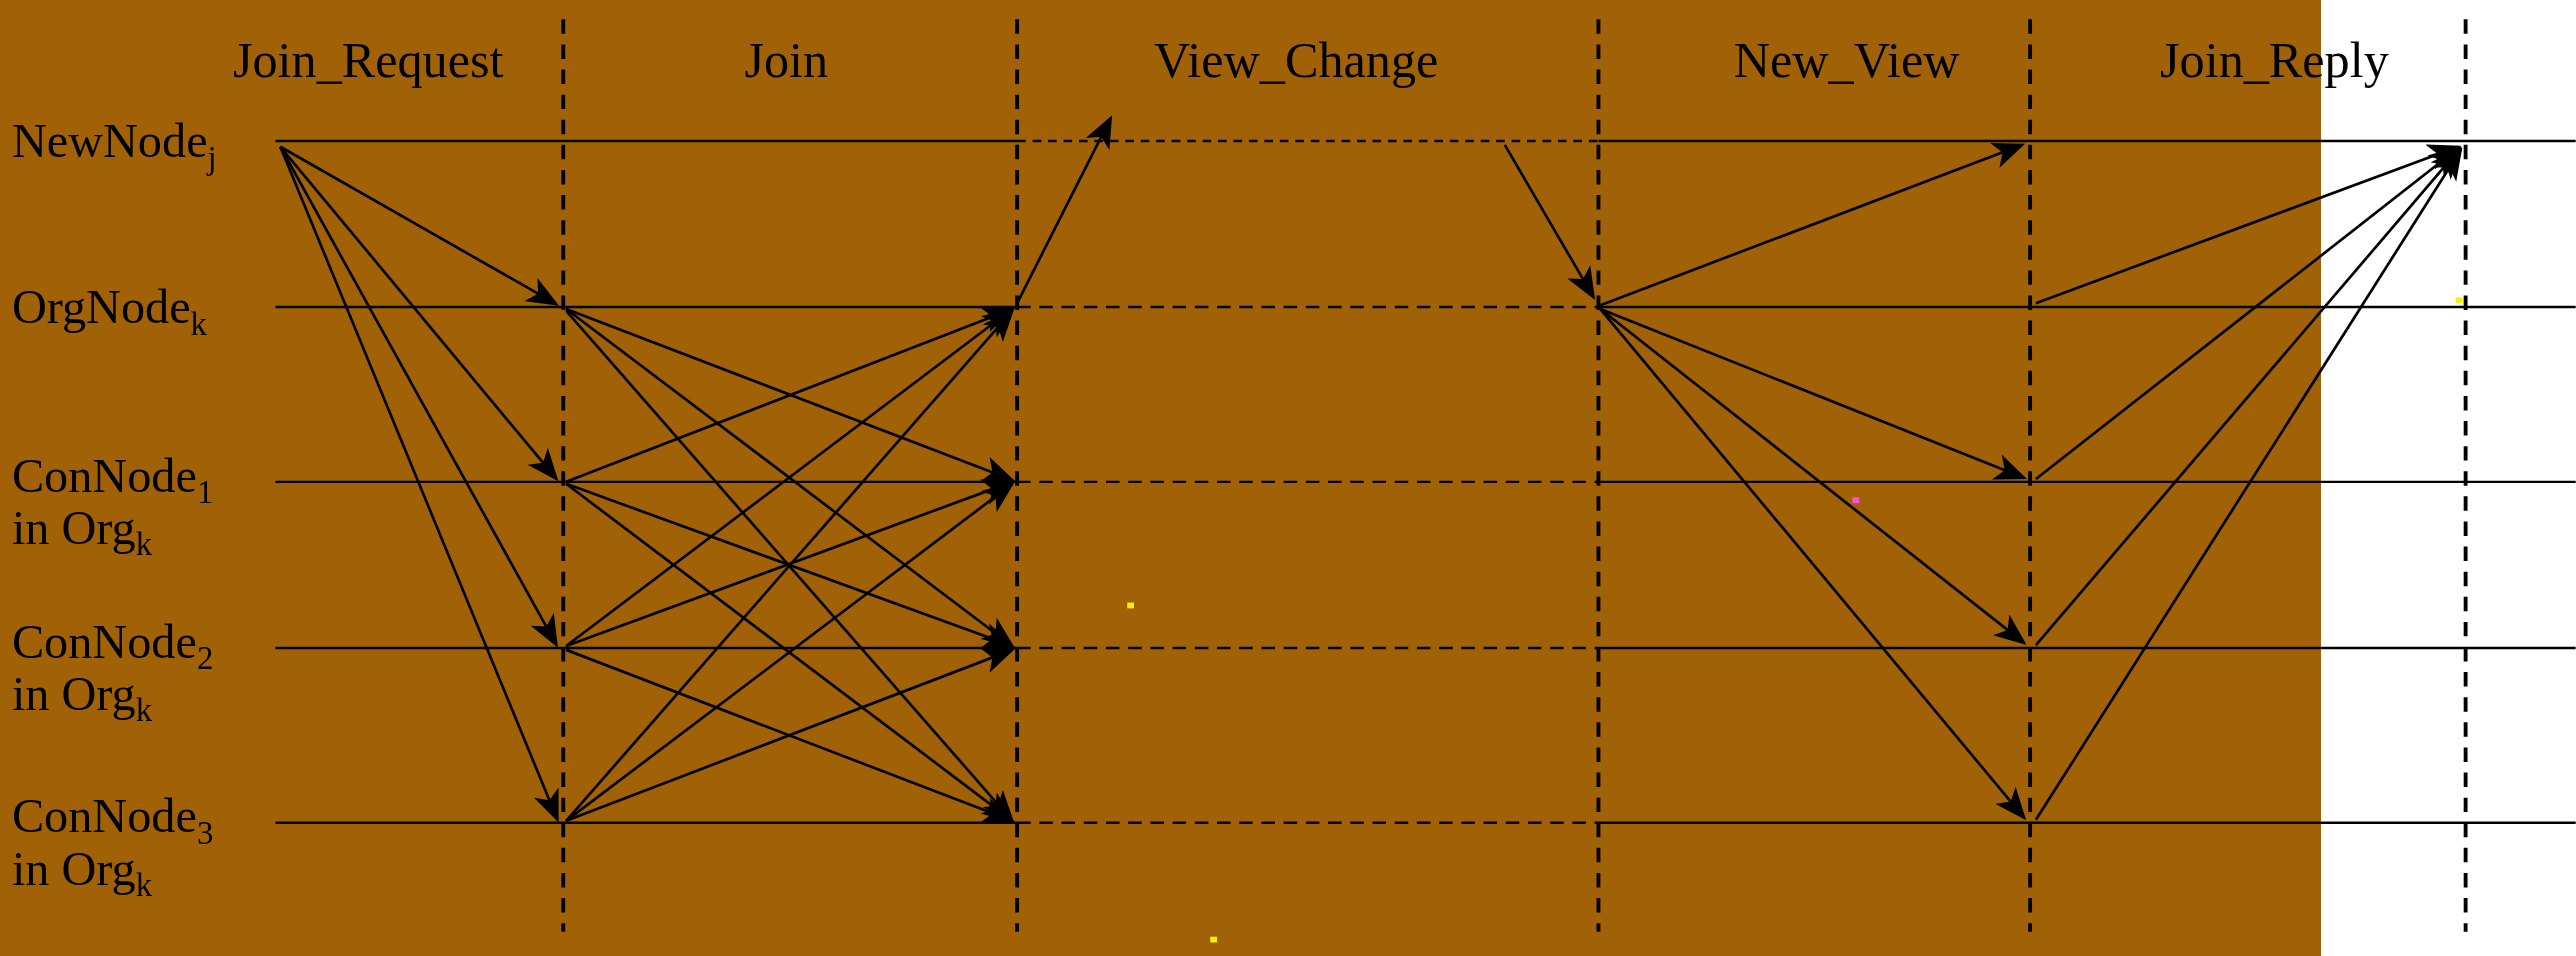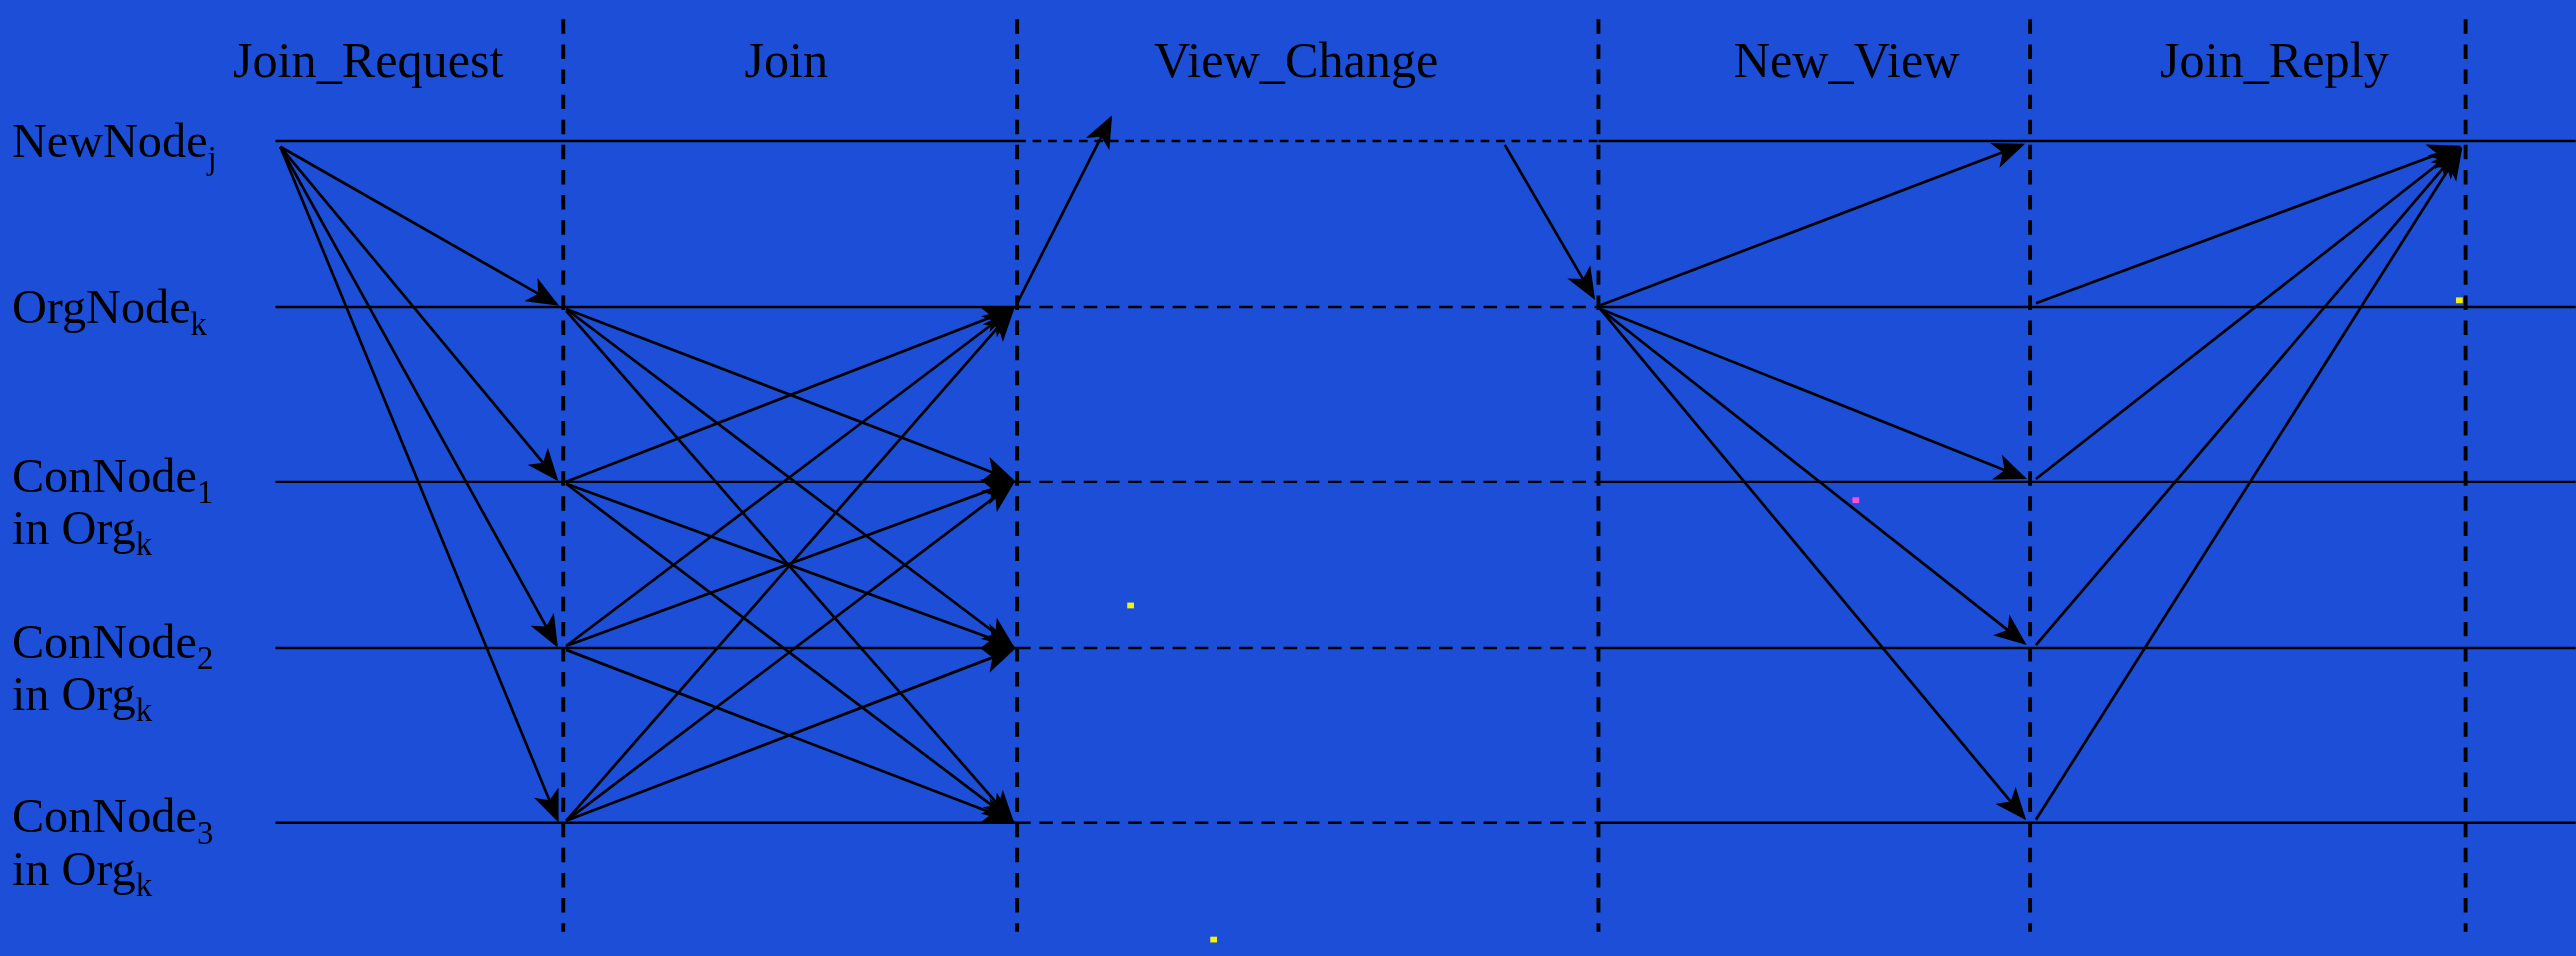--- a/index.html
+++ b/index.html
@@ -1,18 +1,18 @@
 <!DOCTYPE html>
 <html><head>
 <meta charset="utf-8">
 <style>
   html,body{margin:0;padding:0;background:#ffffff;}
   body{width:2576px;height:956px;overflow:hidden;
        font-family:"Liberation Serif","DejaVu Serif",serif;}
-  .stage{position:relative;width:2576px;height:956px;background:#1d4ed8;}
+  .stage{position:relative;width:2277px;height:956px;background:#a16207;padding-left:44px;}
   .stage svg{display:block;position:absolute;left:0;top:0;}
   text{font-family:"Liberation Serif","DejaVu Serif",serif;fill:#000;}
   .phase-label{font-size:52px;}
   .node-label{font-size:50px;}
 </style>
 </head>
 <body>
 
 <div class="stage">
   <svg id="diagram-svg" width="2576" height="956" viewBox="0 0 2667 990">

